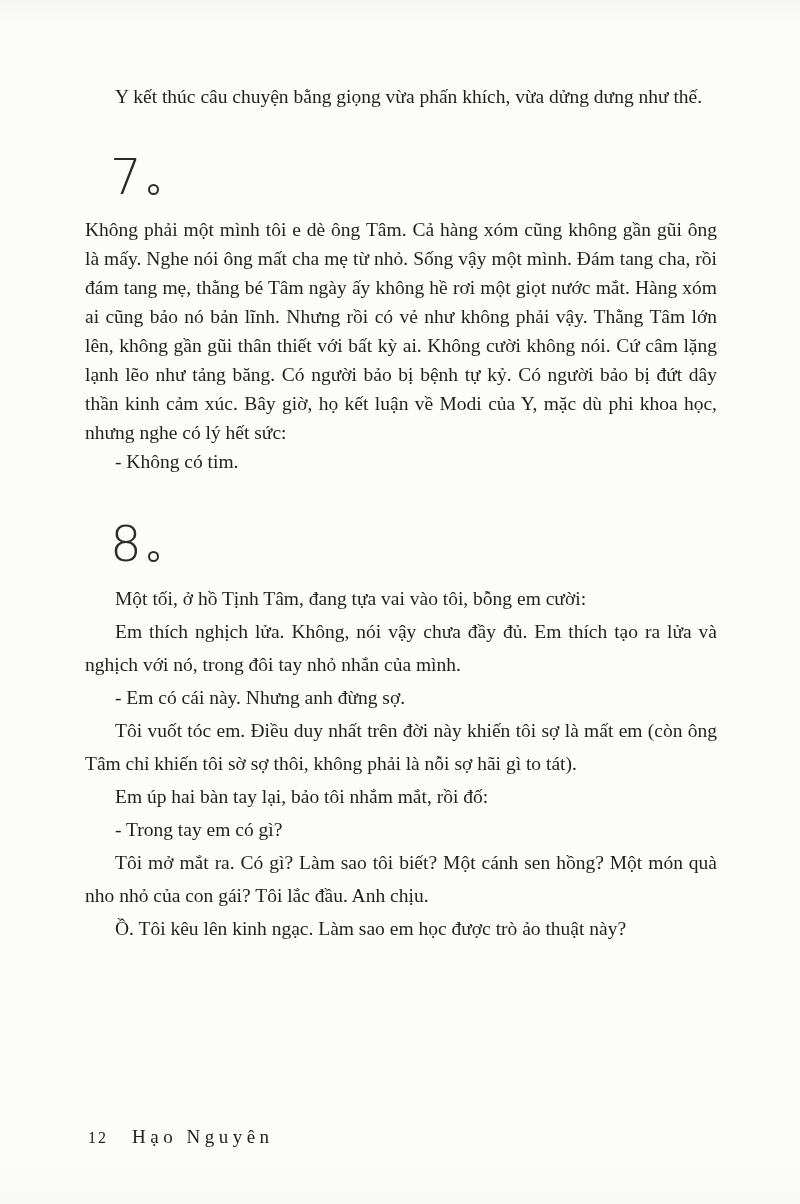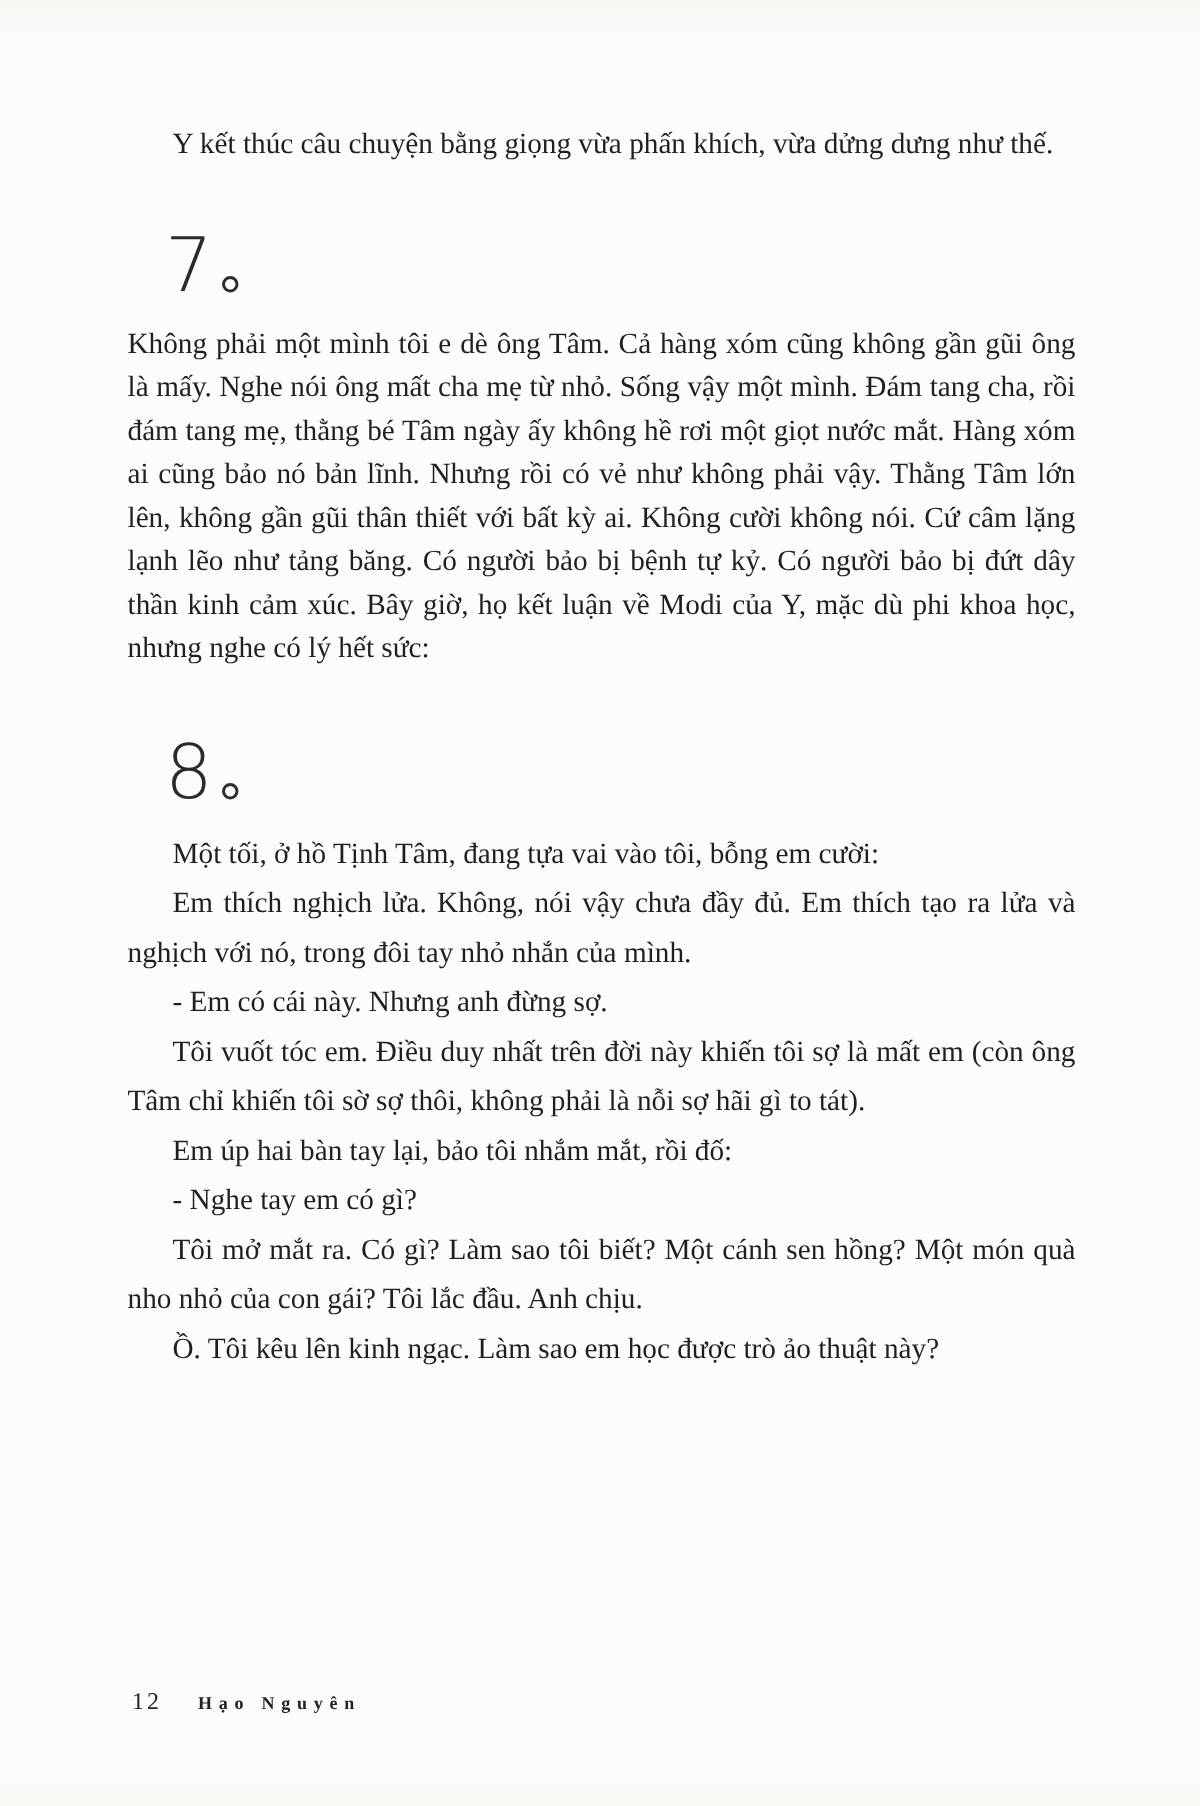--- a/index.html
+++ b/index.html
@@ -59,44 +59,44 @@
     font-size: 16px;
     color: #222;
   }
   .footer .pagenum {
     letter-spacing: 2px;
     text-align: right;
   }
   .footer .author {
     margin-left: 24px;
     letter-spacing: 4.5px;
-    font-size: 12px;
-    font-weight: bold;
+    font-size: 19px;
   }
 </style>
 </head>
 <body>
 
 <div class="page">
   <div class="content">
 
     <p class="body lh33 indent">Y kết thúc câu chuyện bằng giọng vừa phấn khích, vừa dửng dưng như thế.</p>
 
     <div class="section-heading"><span>7</span><span class="circle"></span></div>
 
     <p class="body lh29">Không phải một mình tôi e dè ông Tâm. Cả hàng xóm cũng không gần gũi ông là mấy. Nghe nói ông mất cha mẹ từ nhỏ. Sống vậy một mình. Đám tang cha, rồi đám tang mẹ, thằng bé Tâm ngày ấy không hề rơi một giọt nước mắt. Hàng xóm ai cũng bảo nó bản lĩnh. Nhưng rồi có vẻ như không phải vậy. Thằng Tâm lớn lên, không gần gũi thân thiết với bất kỳ ai. Không cười không nói. Cứ câm lặng lạnh lẽo như tảng băng. Có người bảo bị bệnh tự kỷ. Có người bảo bị đứt dây thần kinh cảm xúc. Bây giờ, họ kết luận về Modi của Y, mặc dù phi khoa học, nhưng nghe có lý hết sức:</p>
+    <p class="body lh29 indent">- Không có tim.</p>
 
     <div class="section-heading sec8-heading"><span>8</span><span class="circle"></span></div>
 
     <p class="body lh33 indent">Một tối, ở hồ Tịnh Tâm, đang tựa vai vào tôi, bỗng em cười:</p>
     <p class="body lh33 indent">Em thích nghịch lửa. Không, nói vậy chưa đầy đủ. Em thích tạo ra lửa và nghịch với nó, trong đôi tay nhỏ nhắn của mình.</p>
     <p class="body lh33 indent">- Em có cái này. Nhưng anh đừng sợ.</p>
     <p class="body lh33 indent">Tôi vuốt tóc em. Điều duy nhất trên đời này khiến tôi sợ là mất em (còn ông Tâm chỉ khiến tôi sờ sợ thôi, không phải là nỗi sợ hãi gì to tát).</p>
     <p class="body lh33 indent">Em úp hai bàn tay lại, bảo tôi nhắm mắt, rồi đố:</p>
-    <p class="body lh33 indent">- Nghe tay em có gì?</p>
+    <p class="body lh33 indent">- Trong tay em có gì?</p>
     <p class="body lh33 indent">Tôi mở mắt ra. Có gì? Làm sao tôi biết? Một cánh sen hồng? Một món quà nho nhỏ của con gái? Tôi lắc đầu. Anh chịu.</p>
     <p class="body lh33 indent">Ồ. Tôi kêu lên kinh ngạc. Làm sao em học được trò ảo thuật này?</p>
 
   </div>
 
   <div class="footer">
     <span class="pagenum">12</span><span class="author">Hạo Nguyên</span>
   </div>
 </div>
 

